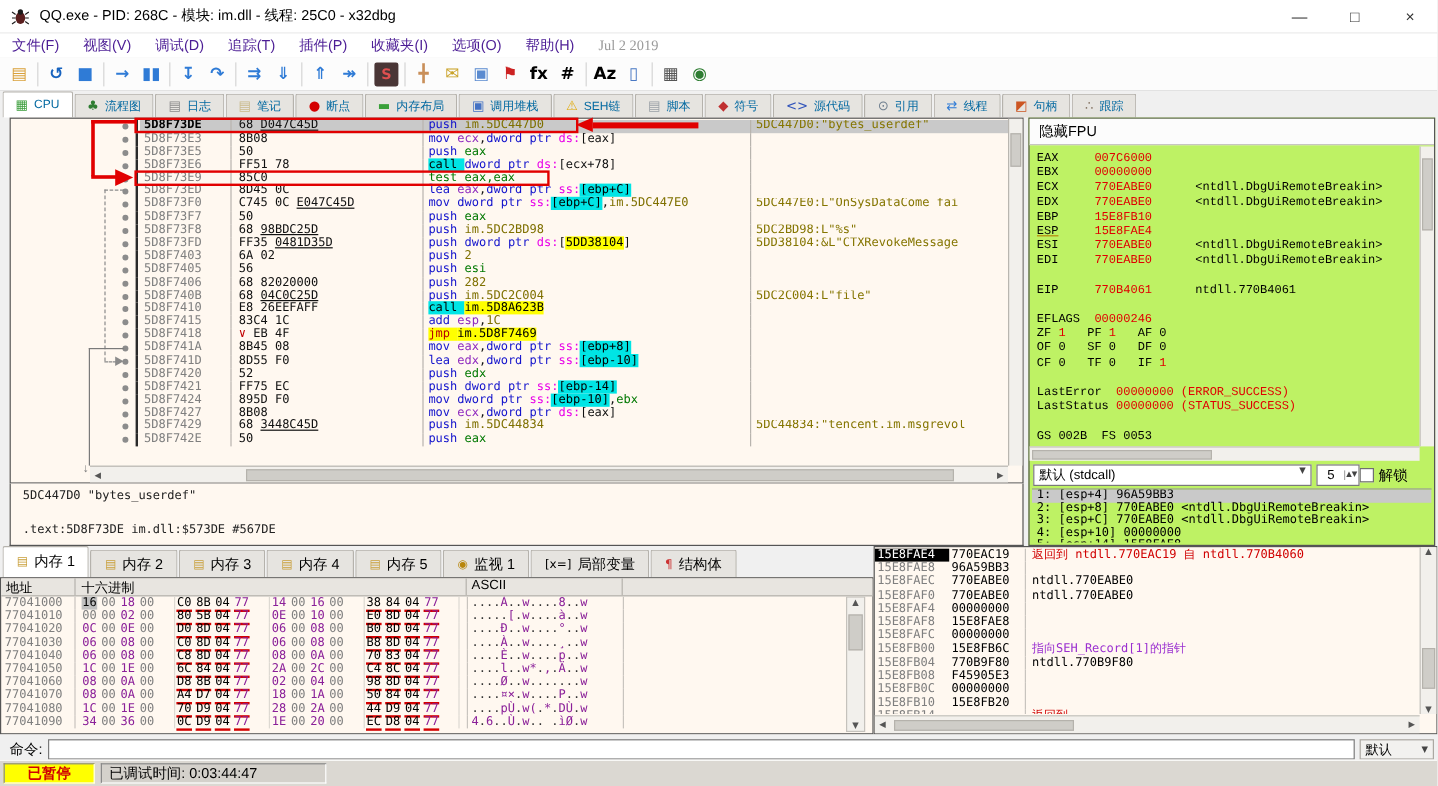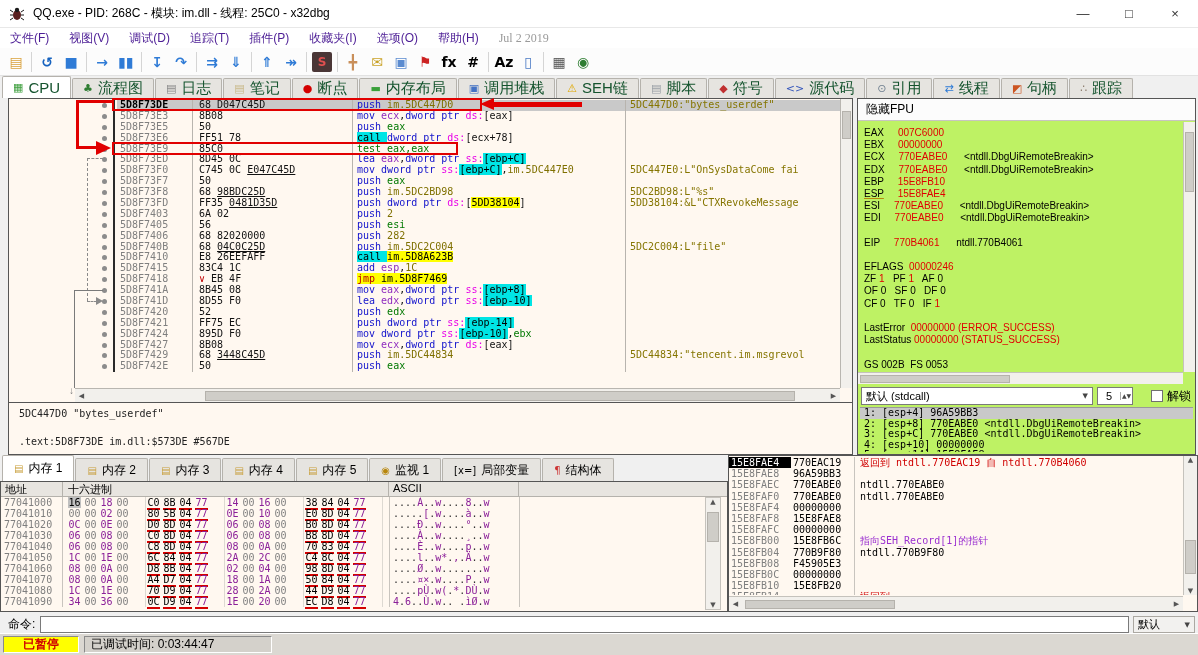--- a/index.html
+++ b/index.html
@@ -21,21 +21,21 @@
 .tbtn{min-width:24px;height:24px;display:flex;align-items:center;justify-content:center}
 .tglyph{font-size:14px;font-weight:bold;font-family:"DejaVu Sans",sans-serif}
 .tbtn.dark{background:#4A3636;width:20px;height:20px;min-width:20px;margin:0 2px;border-radius:2px}
 .tbtn.dark .tglyph{font-size:12px}
 .tsep{width:1px;height:20px;background:#D5D5D5;margin:0 3px}
 
 .tabbar{position:absolute;top:76px;left:0;height:22px;width:100%;background:#F0F0F0;display:flex;align-items:flex-end;padding-left:2px}
 .tab{height:20px;display:flex;align-items:center;padding:0 10px;background:#E6E4E0;border:1px solid #B5B2AC;border-bottom:none;margin-right:1px;border-radius:2px 2px 0 0;white-space:nowrap}
 .tab.active{background:#FFF;height:22px}
 .tabico{margin-right:5px;font-size:11px;font-family:"DejaVu Sans",sans-serif}
-.tablabel{font-size:15px;color:#14532d}
+.tablabel{font-size:10px;color:#0369a1}
 
 .disasm{position:absolute;left:8px;top:98px;width:845px;height:305px;background:#FFF8F0;border:1px solid #555;font-family:"DejaVu Sans Mono",monospace;font-size:10px}
 .drows{position:absolute;left:0;top:1px;right:12px;bottom:14px;overflow:hidden}
 .drow{display:flex;height:10.9px;line-height:10.9px;white-space:pre}
 .drow.sel{background:linear-gradient(to right,#FFF8F0 108px,#C9C9C9 108px)}
 .drow.sel .daddr{color:#000;font-weight:bold}
 .dmargin{width:106px;flex:none;position:relative;border-right:2px solid #2A2A2A}
 .dot{position:absolute;right:6px;top:3px;width:5px;height:5px;border-radius:50%;background:#8C8C8C}
 .daddr{width:78px;flex:none;color:#7F7F7F;padding-left:5px;border-right:1px solid #B8B4AE}
 .dbytes{width:160px;flex:none;padding-left:6px;border-right:1px solid #B8B4AE;color:#111}
@@ -63,35 +63,35 @@
 .dvscroll{position:absolute;right:0;top:0;bottom:14px;width:12px;border-left:1px solid #B9B6B0}
 .dvthumb{left:1px;right:1px;top:12px;height:28px}
 
 .ann{position:absolute;pointer-events:none;z-index:6}
 
 .infobox{position:absolute;left:8px;top:403px;width:845px;height:52px;background:#FFF8F0;border:1px solid #555;border-top:none;font-family:"DejaVu Sans Mono",monospace;font-size:10px;padding:5px 0 0 10px;color:#222}
 .infobox .l2{margin-top:17px}
 
 .regpanel{position:absolute;left:857px;top:98px;width:339px;height:357px;background:#bef264;border:1px solid #555}
 .reghdr{height:22px;background:#FCFCFC;border-bottom:1px solid #C8C5C0;display:flex;align-items:center;padding-left:8px;font-size:12px}
-.reglines{position:absolute;left:6px;top:28px;right:13px;height:244px;font-family:Liberation Sans, sans-serif;font-size:10px;white-space:pre;overflow:hidden}
+.reglines{position:absolute;left:6px;top:28px;right:13px;height:244px;font-family:Liberation Mono, monospace;font-size:10px;white-space:pre;overflow:hidden}
 .rline{height:12.2px;line-height:12.2px}
 .r-k{color:#000}
 .r-v{color:#E00000}
 .r-ku{color:#000;text-decoration:underline;text-decoration-color:#B8860B}
 .regvs{position:absolute;right:0;top:23px;height:250px;width:12px;border-left:1px solid #C5C2BC}
 .regvsthumb{left:1px;right:1px;top:10px;height:60px}
 .reghs{position:absolute;left:0;right:12px;top:273px;height:12px;border-top:1px solid #C5C2BC}
 .reghsthumb{left:2px;width:150px;top:2px;height:8px}
 .convrow{position:absolute;left:3px;right:3px;top:287px;height:20px;display:flex;align-items:center}
-.convdrop{width:232px;height:18px;background:#FFF;border:1px solid #7A7A7A;display:flex;align-items:center;justify-content:space-between;padding:0 4px;font-size:11px}
+.convdrop{width:232px;height:18px;background:#FFF;border:1px solid #7A7A7A;display:flex;align-items:flex-start;justify-content:space-between;padding:0 4px;font-size:11px}
 .spinner{width:36px;height:18px;background:#FFF;border:1px solid #7A7A7A;margin-left:4px;display:flex;align-items:center}
 .spinval{flex:1;text-align:center;font-size:11px}
 .spinbtns{width:12px;display:flex;flex-direction:column;font-size:6px;color:#444;line-height:8px;text-align:center;border-left:1px solid #AAA;font-family:"DejaVu Sans",sans-serif}
-.chkwrap{display:flex;align-items:center;margin-left:18px}
+.chkwrap{display:flex;align-items:center;margin-left:0}
 .chkbox{width:12px;height:12px;background:#FFF;border:1px solid #707070;margin-right:4px}
 .argrows{position:absolute;left:2px;right:2px;top:308px;bottom:2px;border-top:1px solid #999;font-family:"DejaVu Sans Mono",monospace;font-size:10px;overflow:hidden}
 .aline{height:10.6px;line-height:10.6px;white-space:pre;padding-left:4px;color:#000}
 .aline.sel{background:#C9C9C9}
 
 .memtabs{position:absolute;left:0;top:455px;width:728px;height:26px;background:#F0F0F0;display:flex;align-items:flex-end;padding-left:2px}
 .mtab{height:23px;padding:0 11px;display:flex;align-items:center;background:#E6E4E0;border:1px solid #B5B2AC;border-bottom:none;margin-right:1px;font-size:12px;border-radius:2px 2px 0 0;white-space:nowrap}
 .mtab.active{background:#FFF;height:26px}
 .mtabico{margin-right:5px;font-size:10px;font-family:"DejaVu Sans",sans-serif}
 .mempanel{position:absolute;left:0;top:481px;width:728px;height:131px;background:#FFF8F0;border:1px solid #555;font-family:"DejaVu Sans Mono",monospace;font-size:10px}

